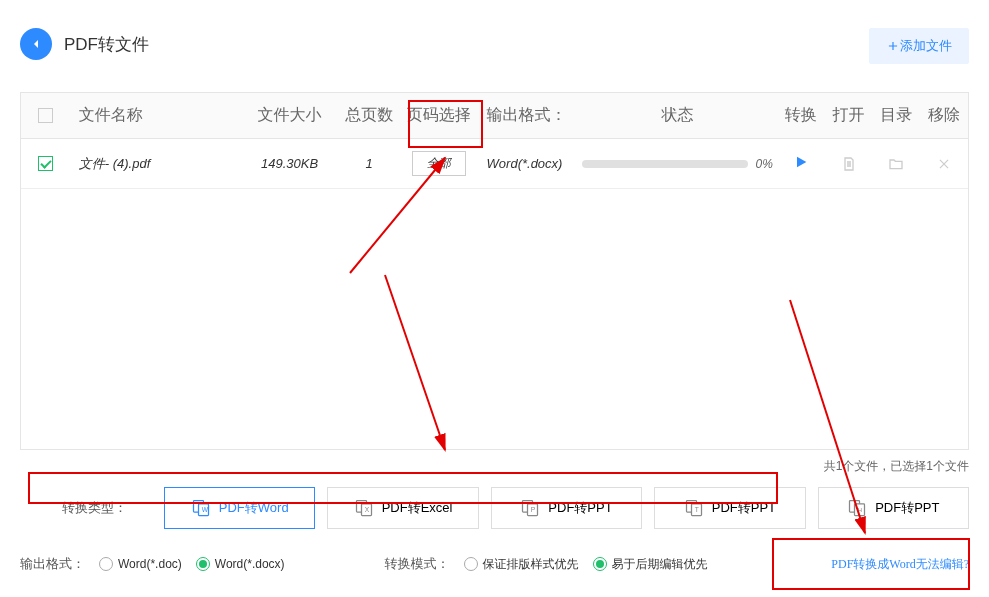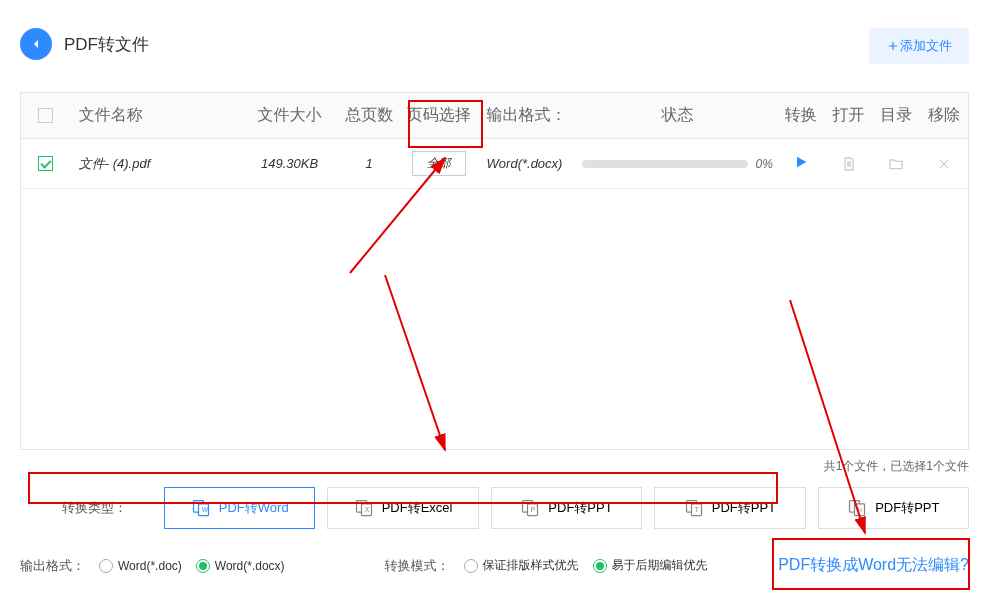--- a/index.html
+++ b/index.html
@@ -57,21 +57,21 @@
 .type-btn svg { width: 20px; height: 20px; }
 .type-btn.active svg { stroke: #2e8bff; }
 
 .options-row { display: flex; align-items: center; padding: 12px 20px; gap: 20px; margin-top: 10px; }
 .option-group { display: flex; align-items: center; gap: 14px; }
 .option-label { font-size: 13px; color: #555; }
 .radio { display: flex; align-items: center; gap: 5px; cursor: pointer; font-size: 12px; }
 .radio-circle { width: 14px; height: 14px; border: 1px solid #aaa; border-radius: 50%; display: inline-block; position: relative; }
 .radio.selected .radio-circle { border-color: #1fbf6c; }
 .radio.selected .radio-circle::after { content: ""; position: absolute; width: 8px; height: 8px; background: #1fbf6c; border-radius: 50%; top: 2px; left: 2px; }
-.help-link { color: #2e8bff; font-size: 16px; margin-left: auto; cursor: pointer; }
+.help-link { color: #2e8bff; font-size: 12px; margin-left: auto; cursor: pointer; font-family: Liberation Serif, serif; }
 
 .output-row { display: flex; align-items: center; padding: 10px 20px; gap: 12px; margin-top: 20px; }
 .output-label { width: 90px; font-size: 13px; color: #555; }
 .select-box { border: 1px solid #ccc; padding: 6px 10px; width: 140px; display: flex; align-items: center; justify-content: space-between; cursor: pointer; background: #f7f7f7; font-size: 12px; }
 .path-input { border: 1px solid #ccc; padding: 6px 10px; width: 300px; font-size: 12px; color: #555; background: #fff; }
 .browse-btn { border: 1px solid #ccc; padding: 6px 16px; background: #f5f5f5; cursor: pointer; font-size: 12px; }
 .start-btn { margin-left: auto; background: #0a84ff; color: #fff; border: none; padding: 14px 60px; font-size: 17px; cursor: pointer; }
 
 
 .annot-red { position: absolute; border: 2px solid #e30000; pointer-events: none; z-index: 100; }

